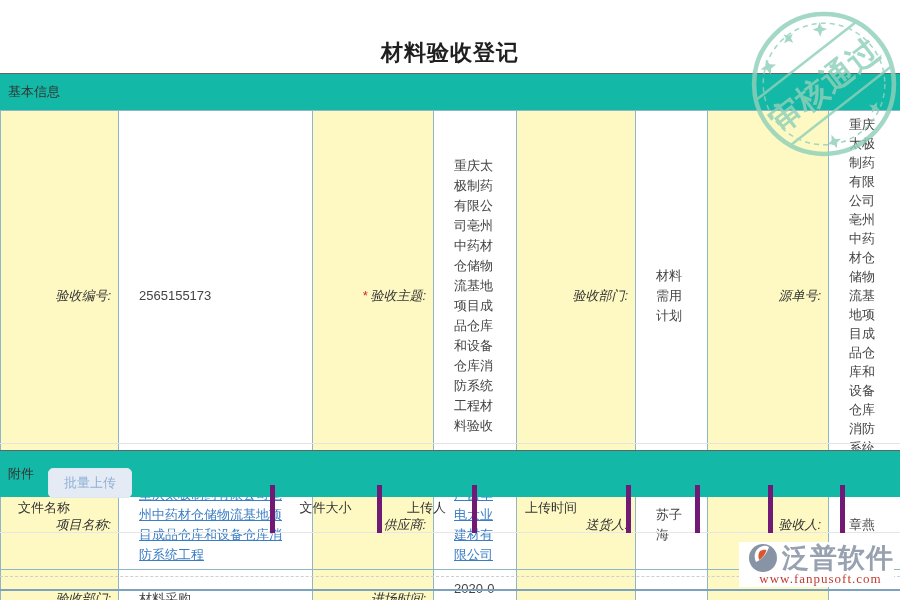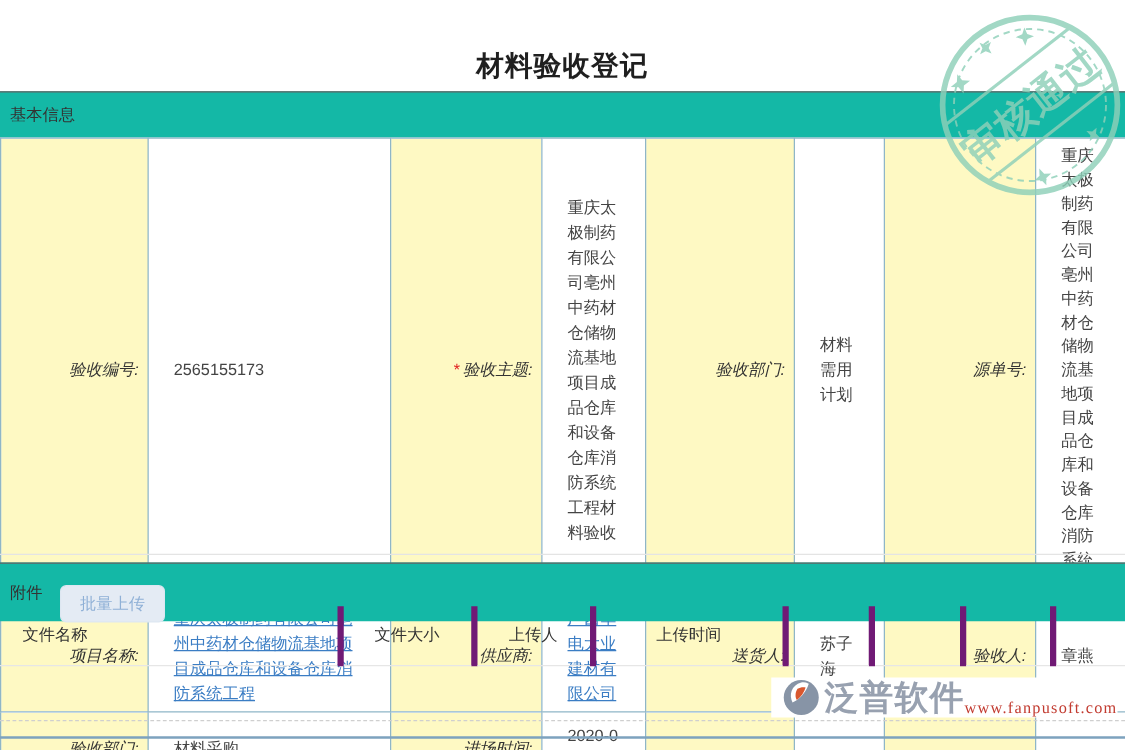--- a/index.html
+++ b/index.html
@@ -43,21 +43,21 @@
   }
   .attach-table td {
     border-right:5px solid #701a75; border-bottom:1px solid #e6e6e6;
     height:47px; color:#333; text-align:center; vertical-align:middle;
   }
   .attach-table td:first-child { text-align:left; padding-left:18px; }
   .attach-table td:last-child { border-right:none; }
   .dotted-line { position:absolute; top:576px; left:0; width:900px; border-top:1px dashed #cfcfcf; }
   .brand {
     position:absolute; right:6px; top:542px; background:#fff; padding-left:8px;
-    display:flex; flex-direction:row; align-items:flex-end; z-index:5;
+    display:flex; flex-direction:column; align-items:center; z-index:5;
   }
   .brand-top { display:flex; align-items:center; gap:3px; }
   .brand-name { font-size:27px; font-weight:bold; color:#98a1b0; letter-spacing:1px; line-height:30px; }
   .brand-url {
     font-family:"Liberation Serif","DejaVu Serif",serif; font-weight:normal;
     color:#c23b30; font-size:13px; margin-top:-3px; letter-spacing:1px;
   }
   .bottom-line { position:absolute; top:589px; left:0; width:900px; height:2px; background:#7da2be; }
   .stamp { position:absolute; left:748px; top:8px; width:152px; height:152px; opacity:0.82; z-index:10; pointer-events:none; }
 </style>

